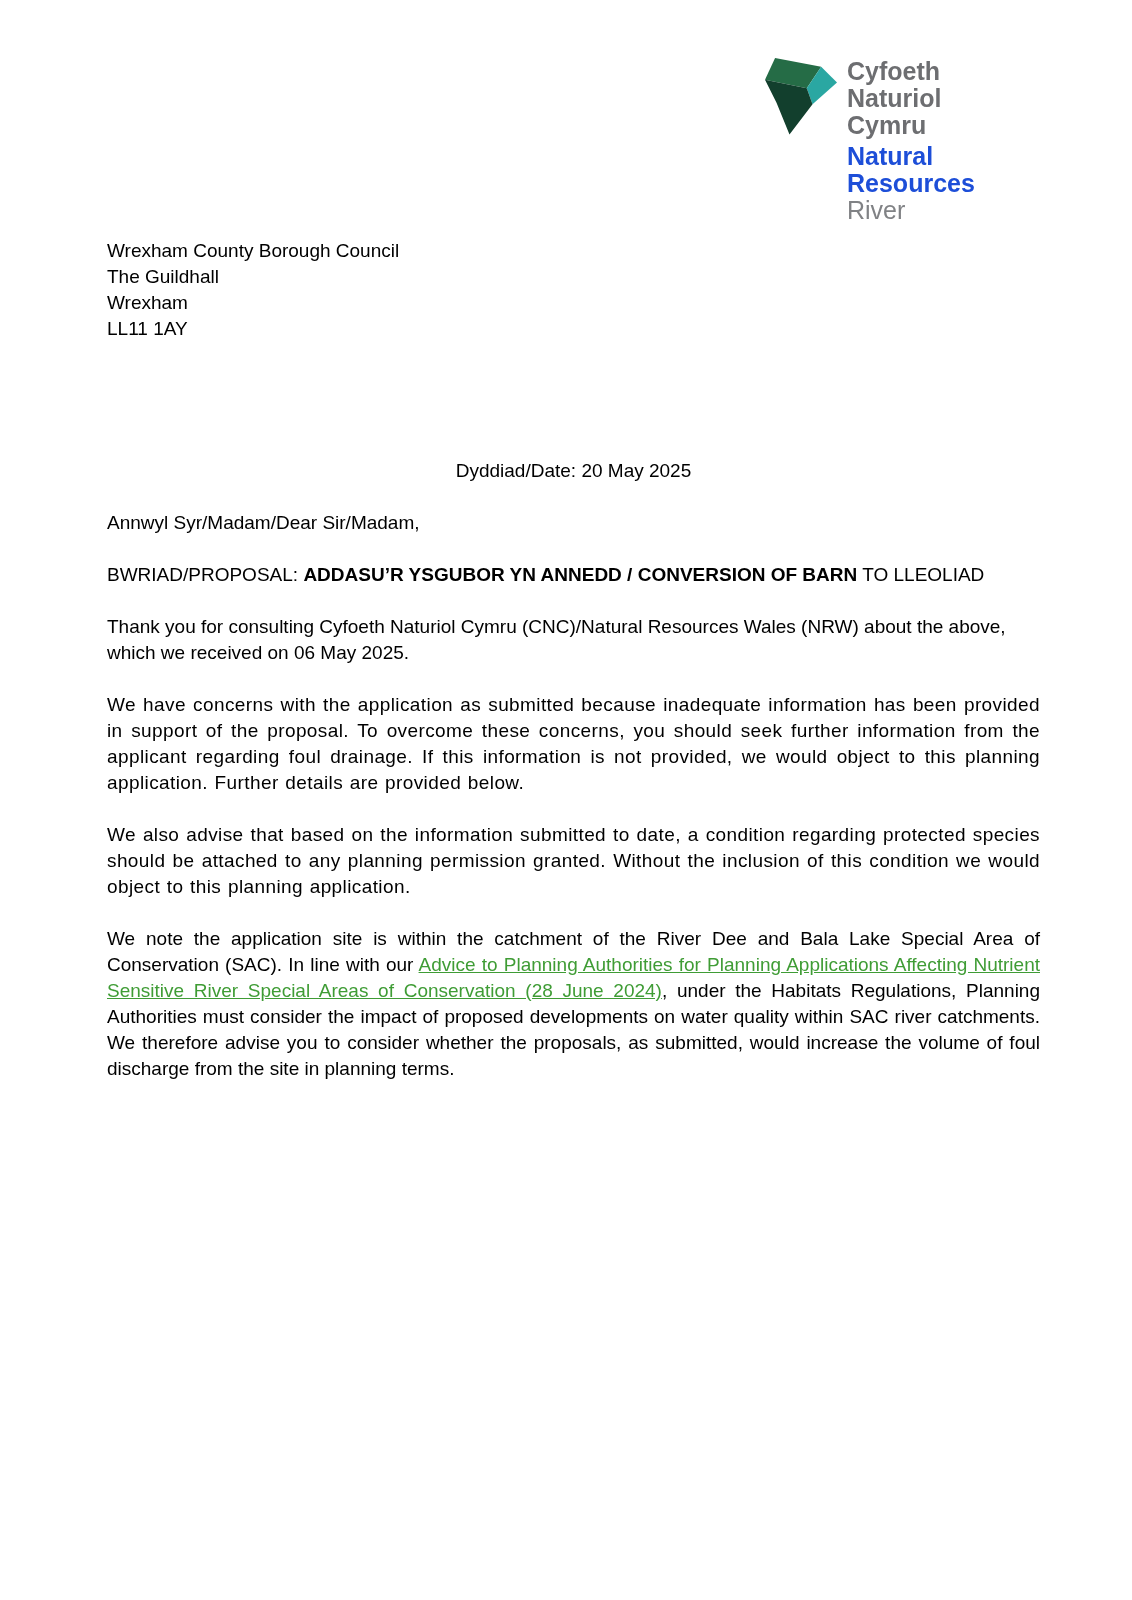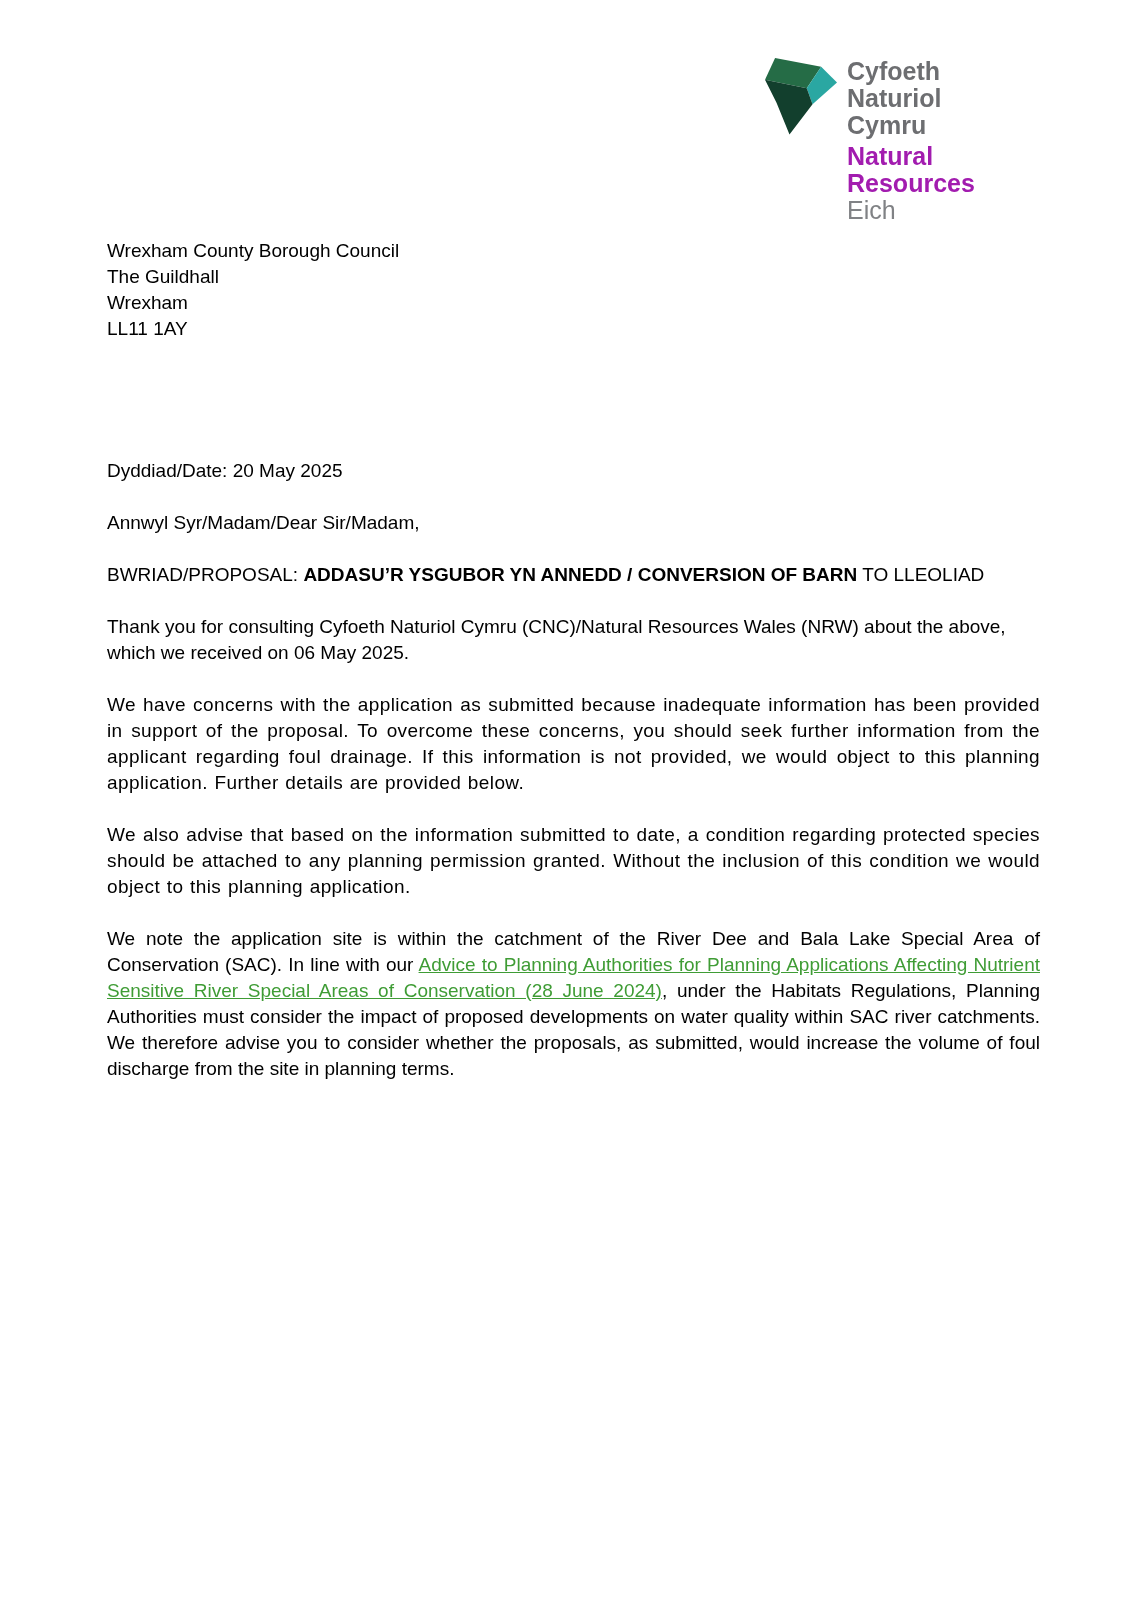--- a/index.html
+++ b/index.html
@@ -31,38 +31,38 @@
     font-weight: bold;
     line-height: 27px;
     color: #6d6e71;
   }
   .logo-english {
     margin-left: 82px;
     margin-top: 4px;
     font-size: 25px;
     line-height: 27px;
   }
-  .logo-english .en-bold { font-weight: bold; color: #a21caf; }
+  .logo-english .en-bold { font-weight: bold; color: #1d4ed8; }
   .logo-english .en-light { font-weight: normal; color: #808285; }
   
   .refs {
     margin-top: 46px;
     margin-left: 578px;
     font-size: 19px;
     line-height: 26px;
   }
   
   .address { margin-top: 14px; font-size: 19px; line-height: 26px; }
   .address p { margin: 0; }
   p.para {
     margin: 26px 0 0 0;
     font-size: 19px;
     line-height: 26px;
   }
-  p.date-line { margin-top: 116px; }
+  p.date-line { margin-top: 116px; text-align: center; }
   p.justify { text-align: justify; }
   p.tracked { letter-spacing: 0.4px; word-spacing: 1px; }
   a.green-link {
     color: #3f9c35;
     text-decoration: underline;
     cursor: pointer;
   }
   strong { font-weight: bold; }
 </style>
 </head>
@@ -80,21 +80,21 @@
         </svg>
         <div class="logo-welsh">
           <div>Cyfoeth</div>
           <div>Naturiol</div>
           <div>Cymru</div>
         </div>
       </div>
       <div class="logo-english">
         <div class="en-bold">Natural</div>
         <div class="en-bold">Resources</div>
-        <div class="en-light">Eich</div>
+        <div class="en-light">River</div>
       </div>
     </div>
   </div>
 
   <div class="content">
 
 
     <div class="address">
       <p>Wrexham County Borough Council</p>
       <p>The Guildhall</p>

